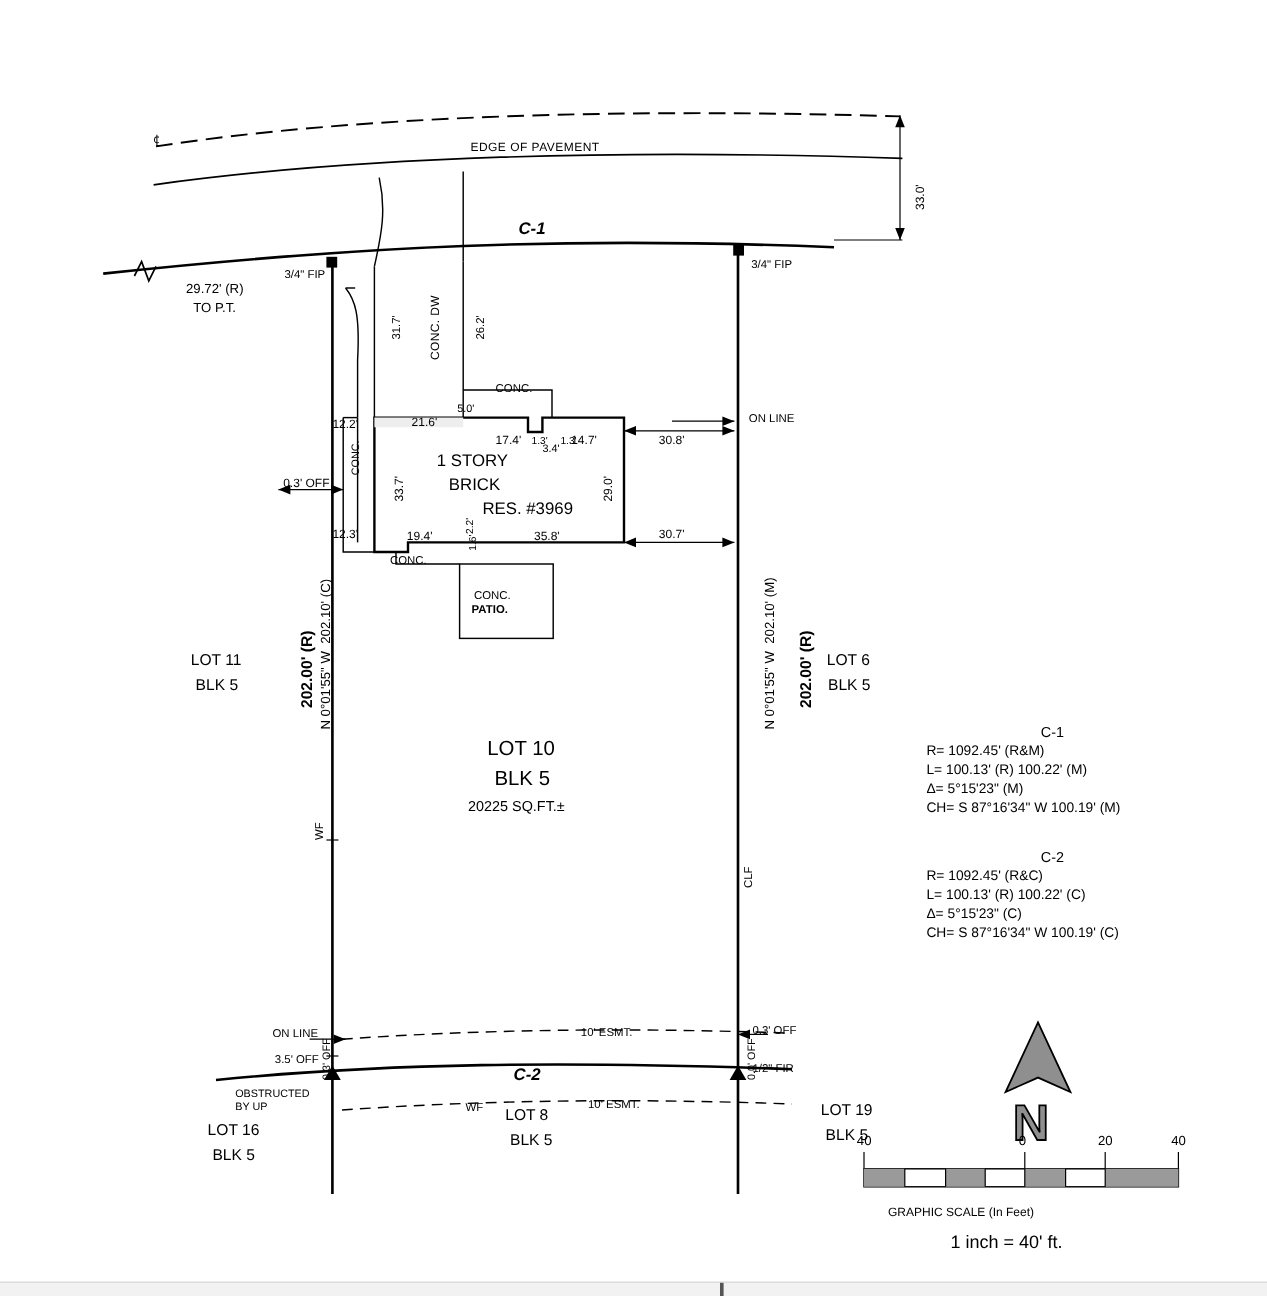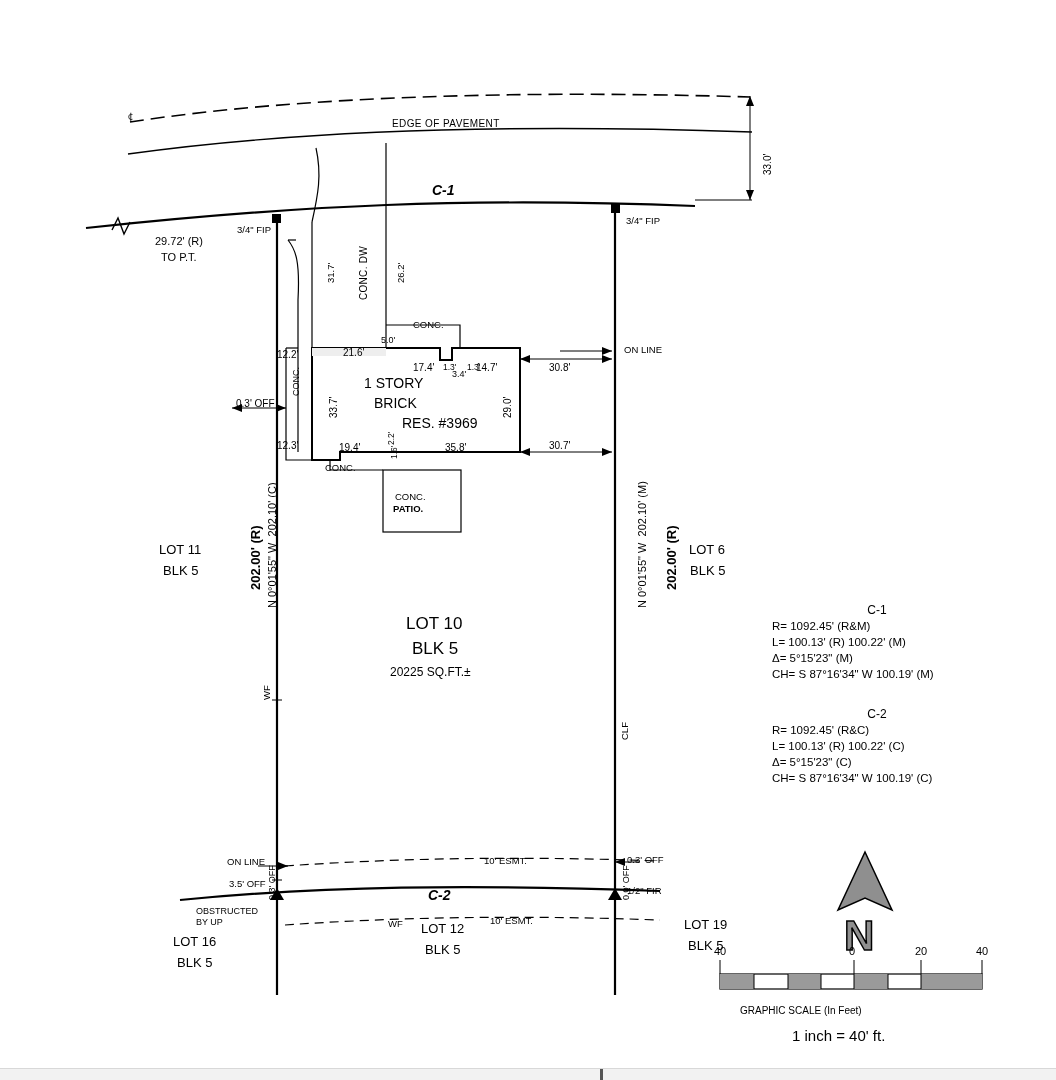--- a/index.html
+++ b/index.html
@@ -174,21 +174,21 @@
 
   <div class="t c" style="left:159px;top:543px;font-size:13px;">LOT 11</div>
   <div class="t c" style="left:163px;top:564px;font-size:13px;">BLK 5</div>
 
   <div class="t c" style="left:689px;top:543px;font-size:13px;">LOT 6</div>
   <div class="t c" style="left:690px;top:564px;font-size:13px;">BLK 5</div>
 
   <div class="t c" style="left:173px;top:935px;font-size:13px;">LOT 16</div>
   <div class="t c" style="left:177px;top:956px;font-size:13px;">BLK 5</div>
 
-  <div class="t c" style="left:421px;top:922px;font-size:13px;">LOT 12</div>
+  <div class="t c" style="left:421px;top:922px;font-size:13px;">LOT 8</div>
   <div class="t c" style="left:425px;top:943px;font-size:13px;">BLK 5</div>
 
   <div class="t c" style="left:684px;top:918px;font-size:13px;">LOT 19</div>
   <div class="t c" style="left:688px;top:939px;font-size:13px;">BLK 5</div>
 
   <div class="t c" style="left:406px;top:615px;font-size:17px;text-align:center;">LOT 10</div>
   <div class="t c" style="left:412px;top:640px;font-size:17px;">BLK 5</div>
   <div class="t c" style="left:390px;top:666px;font-size:12px;">20225 SQ.FT.±</div>
 
   <div class="t" style="left:227px;top:857px;font-size:9.5px;">ON LINE</div>

